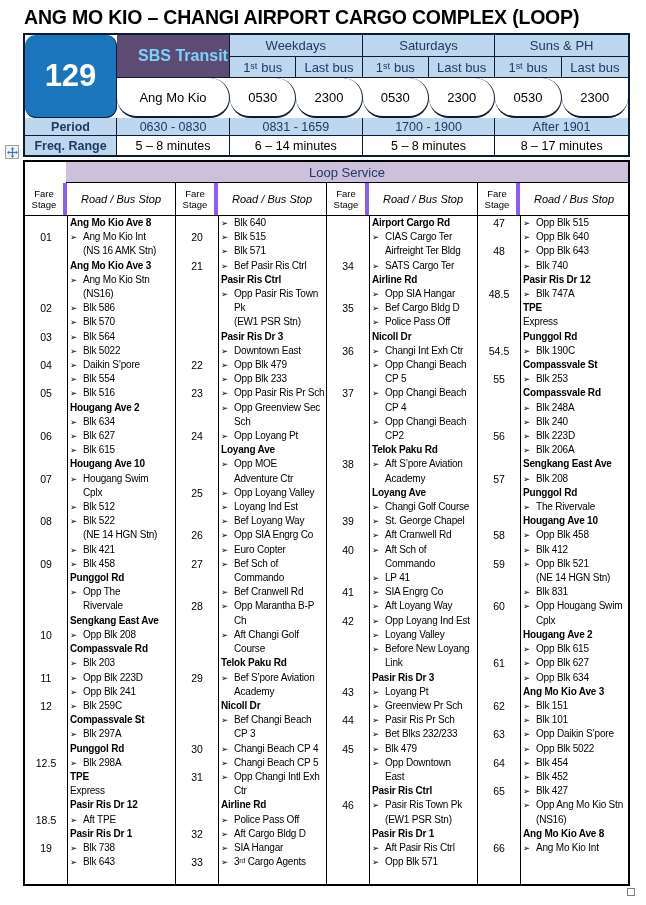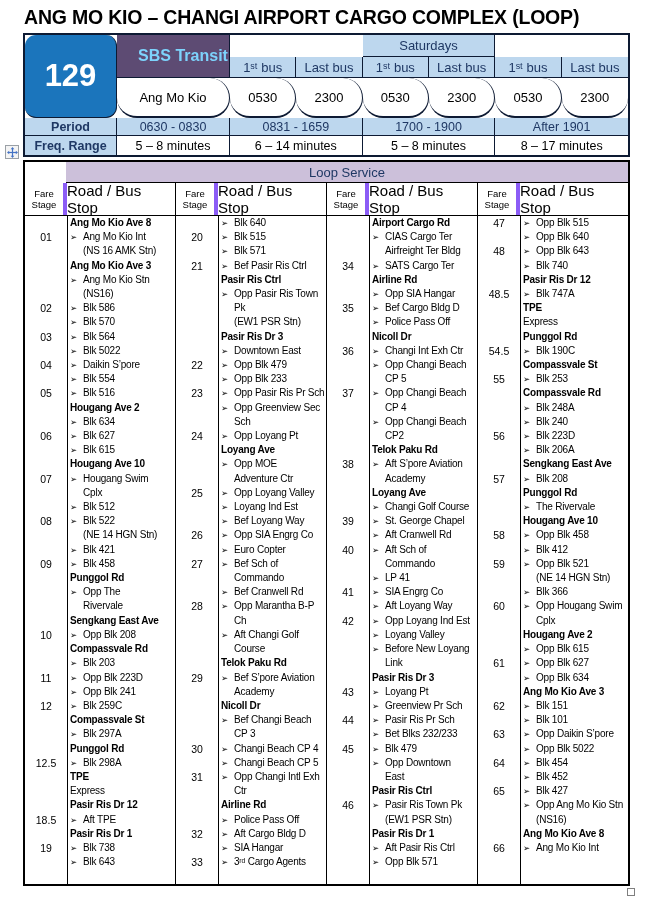--- a/index.html
+++ b/index.html
@@ -70,21 +70,21 @@
   .lhead { display:flex; height:33px; border-bottom:1px solid #000; }
   .hgroup { flex:1 1 0; min-width:0; display:flex; }
   .hgroup + .hgroup { border-left:1px solid #000; }
   .hstage {
     width:42px; flex:none; border-right:4px solid #8b5cf6;
     display:flex; align-items:center; justify-content:center; text-align:center;
     font-size:9.5px; line-height:11.5px; color:#000; padding:1px;
   }
   .hroad {
     flex:1; display:flex; align-items:center; justify-content:center;
-    font-size:15px; color:#000;
+    font-size:11px; color:#000;font-style:italic;
   }
   .lbody { display:flex; height:668px; }
   .lgroup { flex:1 1 0; min-width:0; position:relative; }
   .lgroup + .lgroup { border-left:1px solid #000; }
   .lgroup::before {
     content:""; position:absolute; left:42px; top:0; bottom:0; width:1px;
     background:#000;
   }
   .lrow { display:flex; align-items:flex-start; line-height:14.2px; }
   .stage {
@@ -105,22 +105,22 @@
 <body>
 
 <div class="page">
 
   <div class="doc-title">ANG MO KIO – CHANGI AIRPORT CARGO COMPLEX (LOOP)</div>
 
   <div class="sg">
     <div class="c route-cell">129</div>
     <div class="c operator-cell">SBS Transit</div>
 
+    <div class="c hdr span34">Weekdays</div>
     <div class="c hdr span56">Saturdays</div>
-    <div class="c hdr span34">Weekdays</div>
     <div class="c hdr span78 lastcol">Suns &amp; PH</div>
 
     <div class="c hdr" style="grid-column:3;grid-row:2">1ˢᵗ bus</div>
     <div class="c hdr" style="grid-column:4;grid-row:2">Last bus</div>
     <div class="c hdr" style="grid-column:5;grid-row:2">1ˢᵗ bus</div>
     <div class="c hdr" style="grid-column:6;grid-row:2">Last bus</div>
     <div class="c hdr" style="grid-column:7;grid-row:2">1ˢᵗ bus</div>
     <div class="c hdr lastcol" style="grid-column:8;grid-row:2">Last bus</div>
 
     <div class="c black-val thickb" style="grid-column:2;grid-row:3">Ang Mo Kio</div>
@@ -1072,21 +1072,21 @@
             <div class="content">
               <span class="arrow">➢</span>
               <span class="stoptext">Opp Blk 521
 (NE 14 HGN Stn)</span>
             </div>
           </div>
           <div class="lrow">
             <div class="stage"></div>
             <div class="content">
               <span class="arrow">➢</span>
-              <span class="stoptext">Blk 366</span>
+              <span class="stoptext">Blk 831</span>
             </div>
           </div>
           <div class="lrow">
             <div class="stage">60</div>
             <div class="content">
               <span class="arrow">➢</span>
               <span class="stoptext">Opp Hougang Swim
 Cplx</span>
             </div>
           </div>

